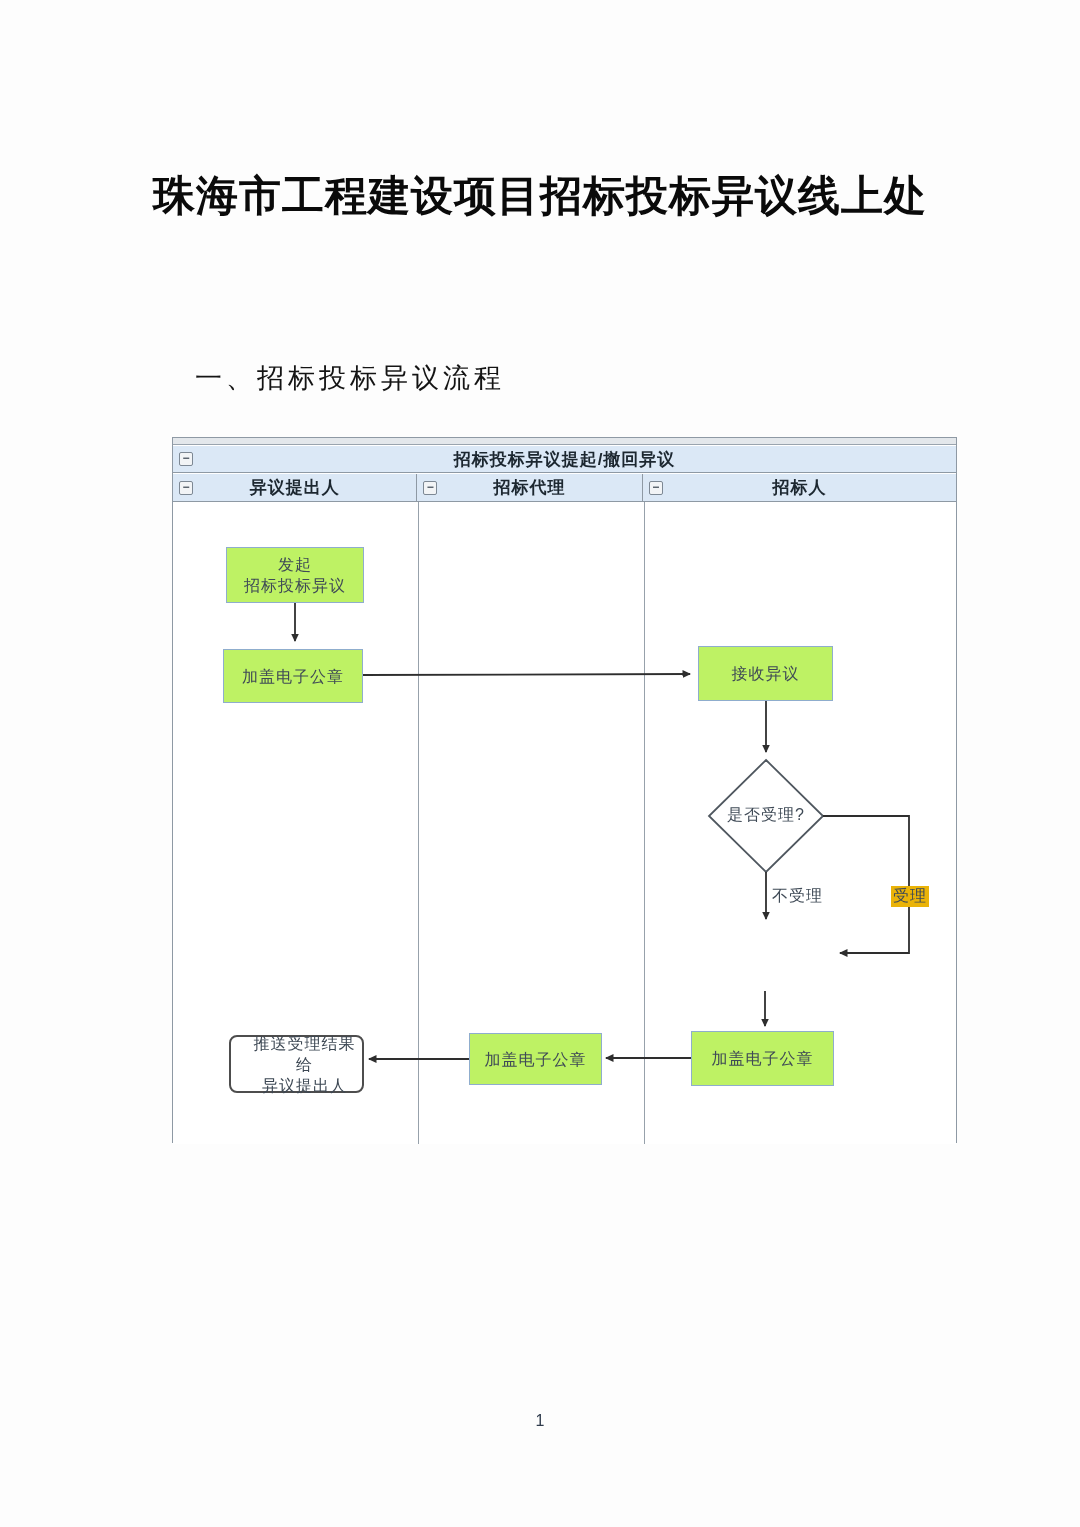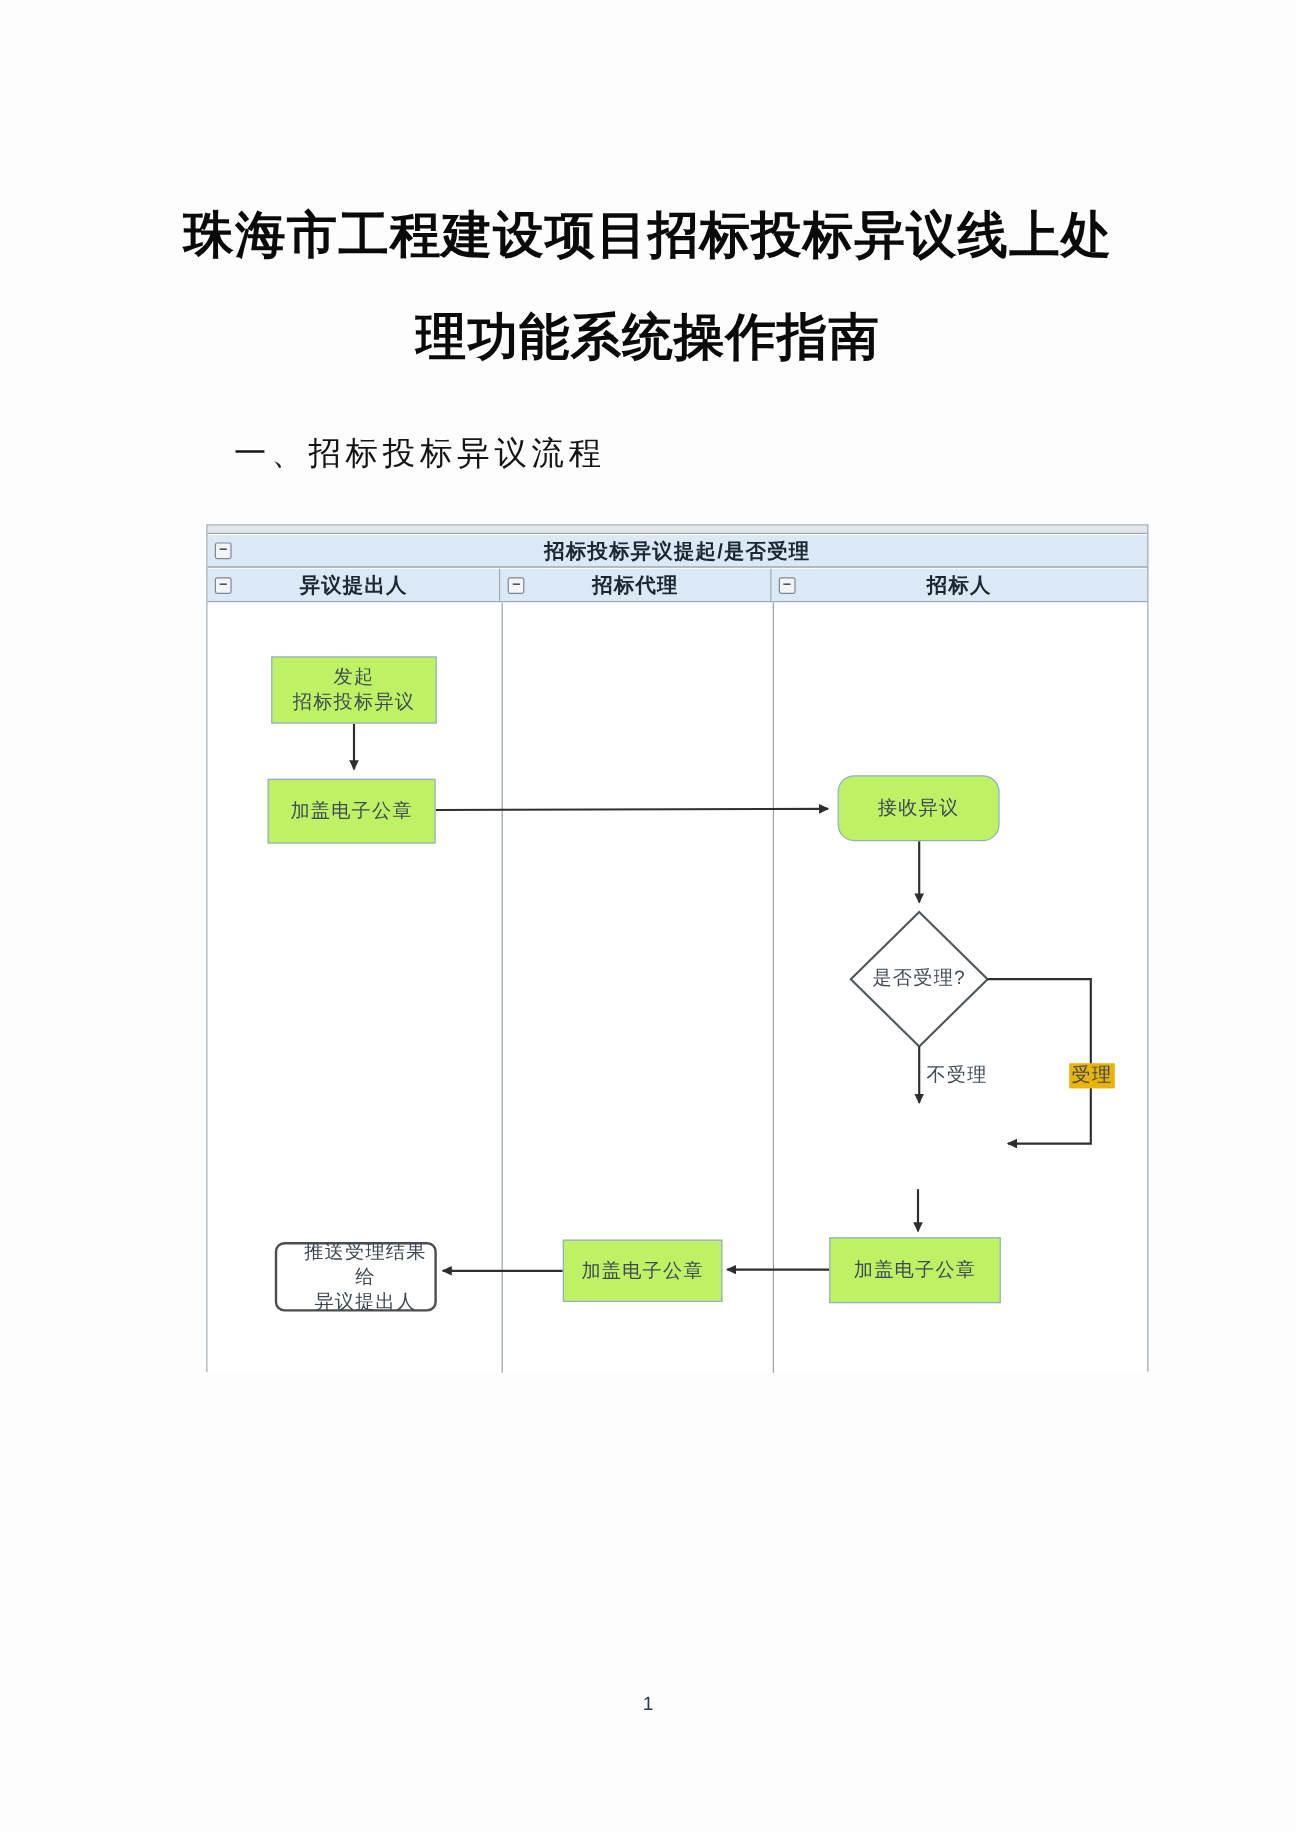--- a/index.html
+++ b/index.html
@@ -181,30 +181,29 @@
     height: 706px;
     overflow: visible;
   }
 </style>
 </head>
 <body>
 
 <div class="page">
 
   <div class="doc-title line1">珠海市工程建设项目招标投标异议线上处</div>
-  <div class="doc-title line2">理功能系统操作指南</div>
   <div class="section-heading">一、招标投标异议流程</div>
 
   <div class="flowchart">
 
     <div class="pool-top-strip"></div>
 
     <div class="pool-title-row">
       <span class="collapse-icon">−</span>
-      <span class="pool-title-text">招标投标异议提起/是否受理</span>
+      <span class="pool-title-text">招标投标异议提起/撤回异议</span>
     </div>
 
     <div class="lane-header-row">
       <div class="lane-header" style="width:245px;">
         <span class="collapse-icon">−</span>
         <span class="lane-header-label">异议提出人</span>
       </div>
       <div class="lane-header" style="width:226px;">
         <span class="collapse-icon">−</span>
         <span class="lane-header-label">招标代理</span>
@@ -248,21 +247,21 @@
 
     <div class="node task" style="left:53px; top:109px; width:138px; height:56px;">
       <div>发起</div>
       <div>招标投标异议</div>
     </div>
 
     <div class="node task" style="left:50px; top:211px; width:140px; height:54px;">
       <div>加盖电子公章</div>
     </div>
 
-    <div class="node task" style="left:525px; top:208px; width:135px; height:55px;border-radius:14px;">
+    <div class="node task" style="left:525px; top:208px; width:135px; height:55px;">
       <div>接收异议</div>
     </div>
 
     <div class="decision-label">是否受理?</div>
 
     <div class="edge-label" style="left:597px; top:448px; background:transparent;">不受理</div>
     <div class="edge-label" style="left:718px; top:448px;">受理</div>
 
 
     <div class="node task" style="left:518px; top:593px; width:143px; height:55px;">

